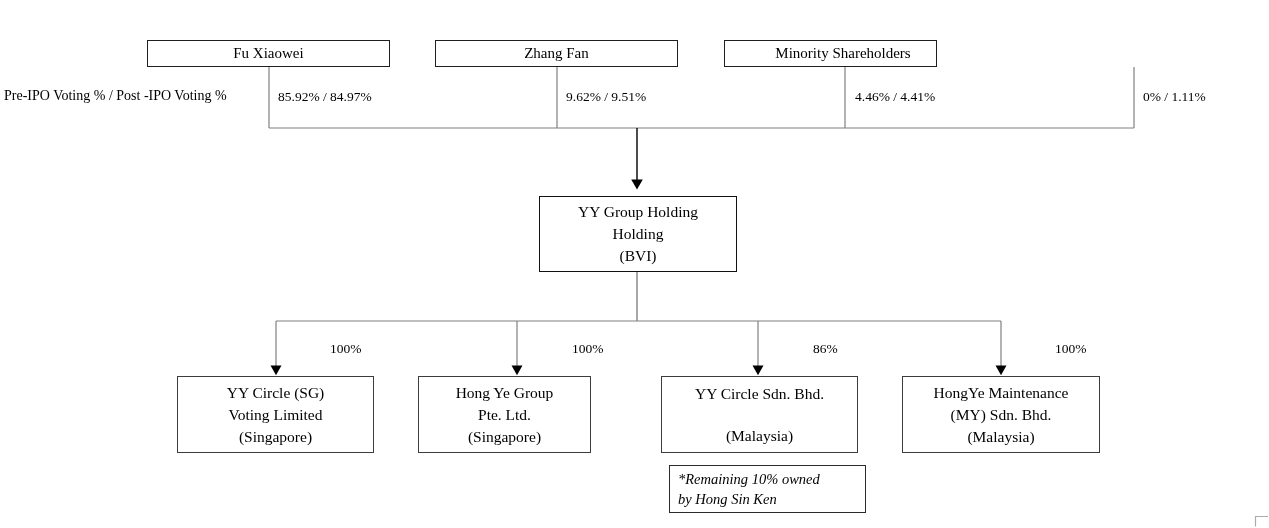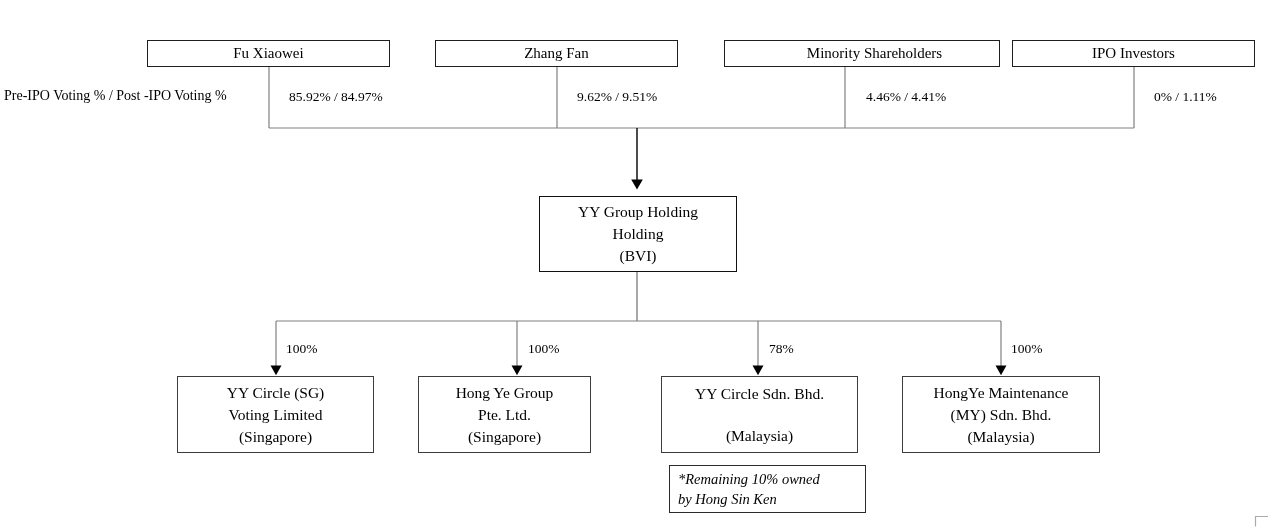--- a/index.html
+++ b/index.html
@@ -65,27 +65,27 @@
     position: absolute;
     left: 4px; top: 88px;
     font-size: 14px;
     white-space: nowrap;
   }
   .pct-label {
     position: absolute;
     top: 89px;
     font-size: 13.5px;
     white-space: nowrap;
-    margin-left: 11px;
   }
   .own-label {
     position: absolute;
     top: 341px;
     font-size: 13.5px;
     white-space: nowrap;
+    margin-left: 44px;
   }
   .box span { display: block; }
 </style>
 </head>
 <body>
 
 <div class="canvas">
 
   <svg class="connectors" viewBox="0 0 1269 528">
 
@@ -110,41 +110,38 @@
   </svg>
 
   <div class="legend-label">Pre-IPO Voting % / Post -IPO Voting %</div>
 
   <div class="box top-box" style="left:147px; width:243px;">
     <span>Fu Xiaowei</span>
   </div>
   <div class="box top-box" style="left:435px; width:243px;">
     <span>Zhang Fan</span>
   </div>
-  <div class="box top-box" style="left:724px; width:276px;padding-left:25px;">
+  <div class="box top-box" style="left:724px; width:213px;padding-left:25px;">
     <span>Minority Shareholders</span>
-  </div>
-  <div class="box top-box" style="left:1012px; width:243px;">
-    <span>IPO Investors</span>
   </div>
 
   <div class="pct-label" style="left:278px;">85.92% / 84.97%</div>
   <div class="pct-label" style="left:566px;">9.62% / 9.51%</div>
   <div class="pct-label" style="left:855px;">4.46% / 4.41%</div>
   <div class="pct-label" style="left:1143px;">0% / 1.11%</div>
 
   <div class="box mid-box">
     <span>YY Group Holding</span>
     <span>Holding</span>
     <span>(BVI)</span>
   </div>
 
   <div class="own-label" style="left:286px;">100%</div>
   <div class="own-label" style="left:528px;">100%</div>
-  <div class="own-label" style="left:769px;">78%</div>
+  <div class="own-label" style="left:769px;">86%</div>
   <div class="own-label" style="left:1011px;">100%</div>
 
   <div class="box sub-box" style="left:177px; width:197px;">
     <span>YY Circle (SG)</span>
     <span>Voting Limited</span>
     <span>(Singapore)</span>
   </div>
   <div class="box sub-box" style="left:418px; width:173px;">
     <span>Hong Ye Group</span>
     <span>Pte. Ltd.</span>

